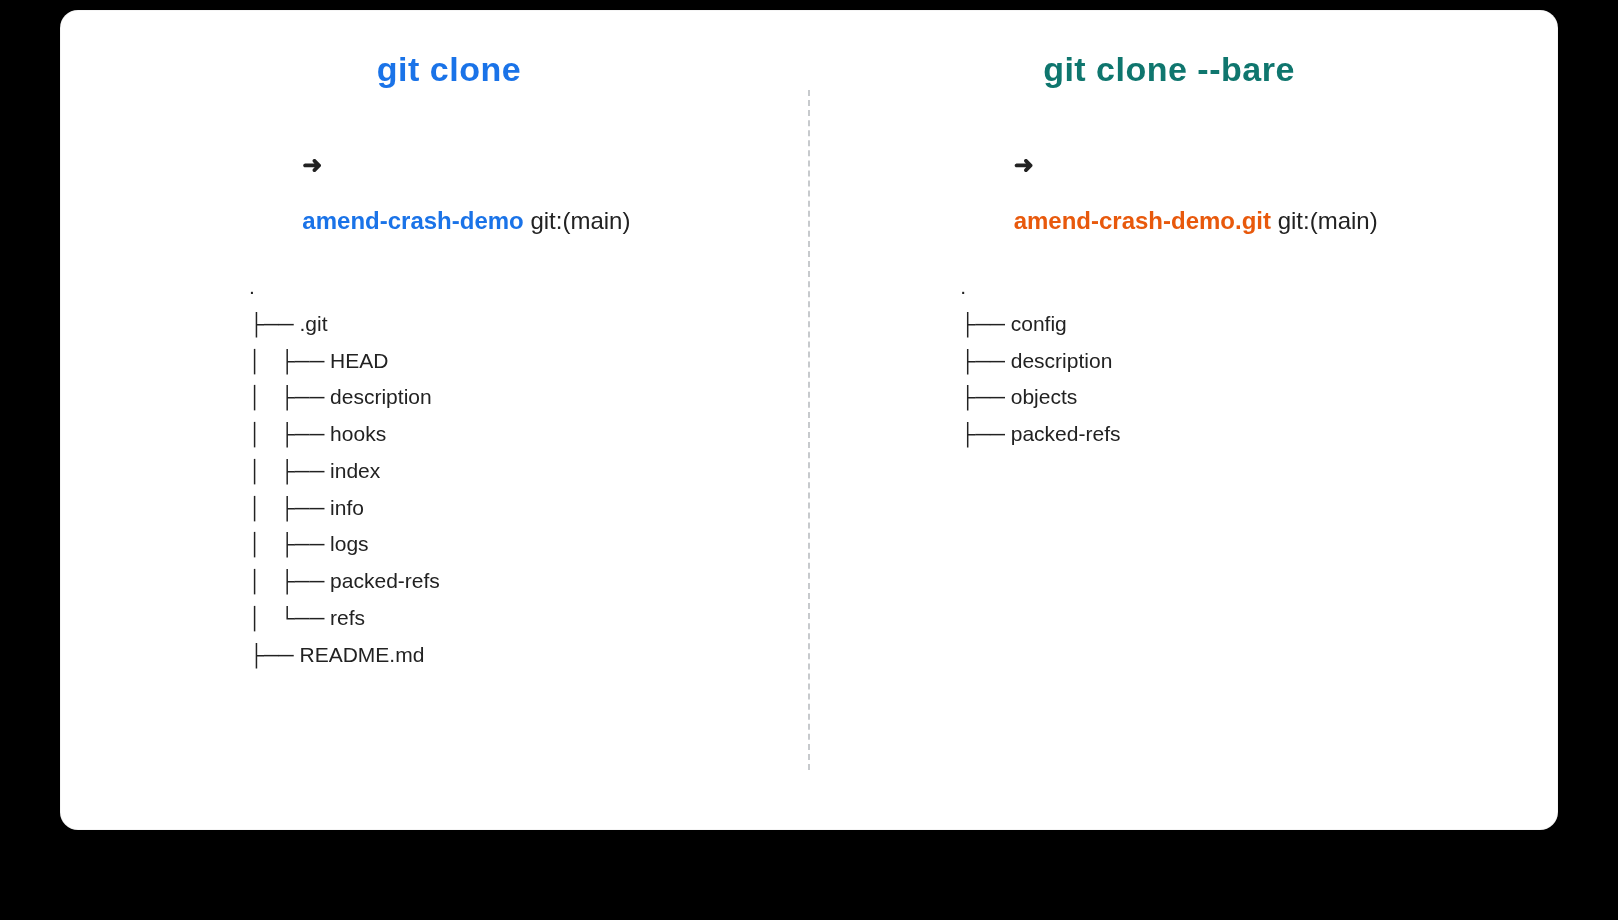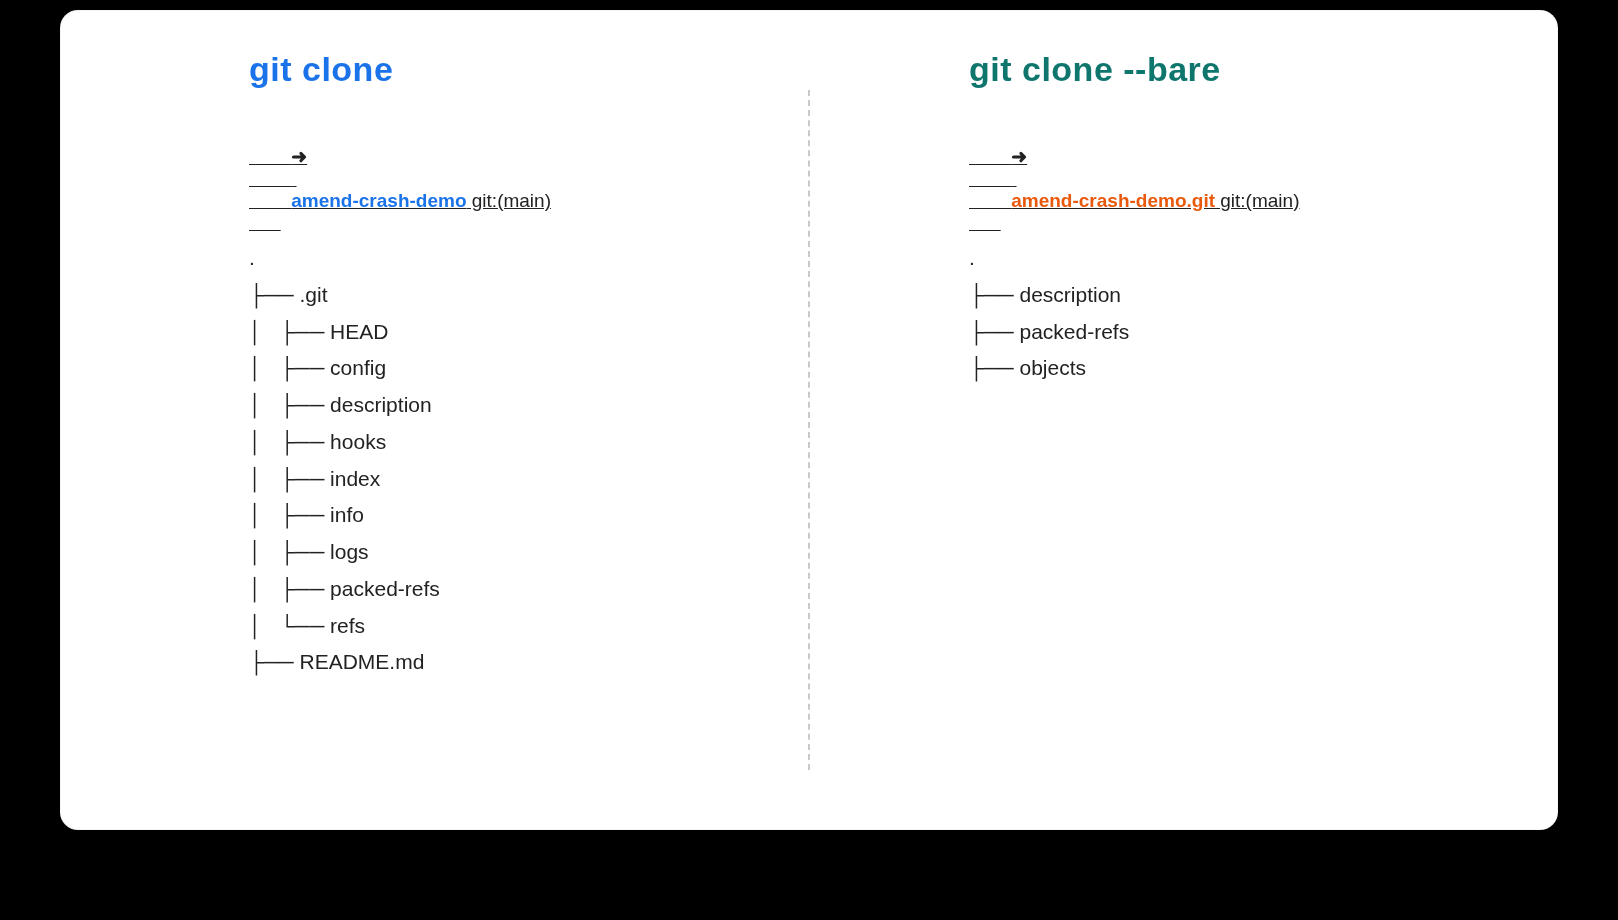--- a/index.html
+++ b/index.html
@@ -32,32 +32,31 @@
   .divider {
     width: 0;
     border-left: 2px dashed #9aa0a6;
     align-self: stretch;
     margin: 40px 0 30px 0;
     opacity: 0.55;
   }
   .heading {
     font-size: 34px;
     font-weight: 700;
-    text-align: left;
+    text-align: center;
     margin-bottom: 34px;
     letter-spacing: 0.5px;
   }
   .heading.blue  { color: #1a73e8; }
   .heading.orange{ color: #0f766e; }
   .promptline {
-    font-size: 19px;
+    font-size: 24px;
     color: #222;
     margin-bottom: 6px;
     white-space: pre;
-    text-decoration: underline;
   }
   .promptline .arrow { font-weight: 700; }
   .promptline .name.blue   { color:#1a73e8; font-weight:700; }
   .promptline .name.orange { color:#e8590c; font-weight:700;margin-top:32px; }
   .tree {
     font-size: 21px;
     line-height: 1.75;
     color: #222;
     white-space: pre;
   }
@@ -72,31 +71,31 @@
 <div class="card">
 
   <div class="half">
     <div class="inner">
       <div class="heading blue">git clone</div>
       <div class="promptline">
         <span class="arrow">➜</span>
         <span> </span>
         <span class="name blue">amend-crash-demo</span><span> git:(main)</span>
       </div>
-      <div class="tree" id="left-tree"><div>.</div><div>├── .git</div><div>│   ├── HEAD</div><div>│   ├── config</div><div>│   ├── description</div><div>│   ├── hooks</div><div>│   ├── index</div><div>│   ├── info</div><div>│   ├── logs</div><div>│   ├── packed-refs</div><div>│   └── refs</div><div>├── README.md</div></div>
+      <div class="tree" id="left-tree"><div>.</div><div>├── .git</div><div>│   ├── HEAD</div><div>│   ├── description</div><div>│   ├── hooks</div><div>│   ├── index</div><div>│   ├── info</div><div>│   ├── logs</div><div>│   ├── packed-refs</div><div>│   └── refs</div><div>├── README.md</div></div>
     </div>
   </div>
 
   <div class="divider"></div>
 
   <div class="half">
     <div class="inner">
       <div class="heading orange">git clone  --bare</div>
       <div class="promptline">
         <span class="arrow">➜</span>
         <span> </span>
         <span class="name orange">amend-crash-demo.git</span><span> git:(main)</span>
       </div>
-      <div class="tree" id="right-tree"><div>.</div><div>├── description</div><div>├── packed-refs</div><div>├── objects</div></div>
+      <div class="tree" id="right-tree"><div>.</div><div>├── config</div><div>├── description</div><div>├── objects</div><div>├── packed-refs</div></div>
     </div>
   </div>
 
 </div>
 
 </body></html>

